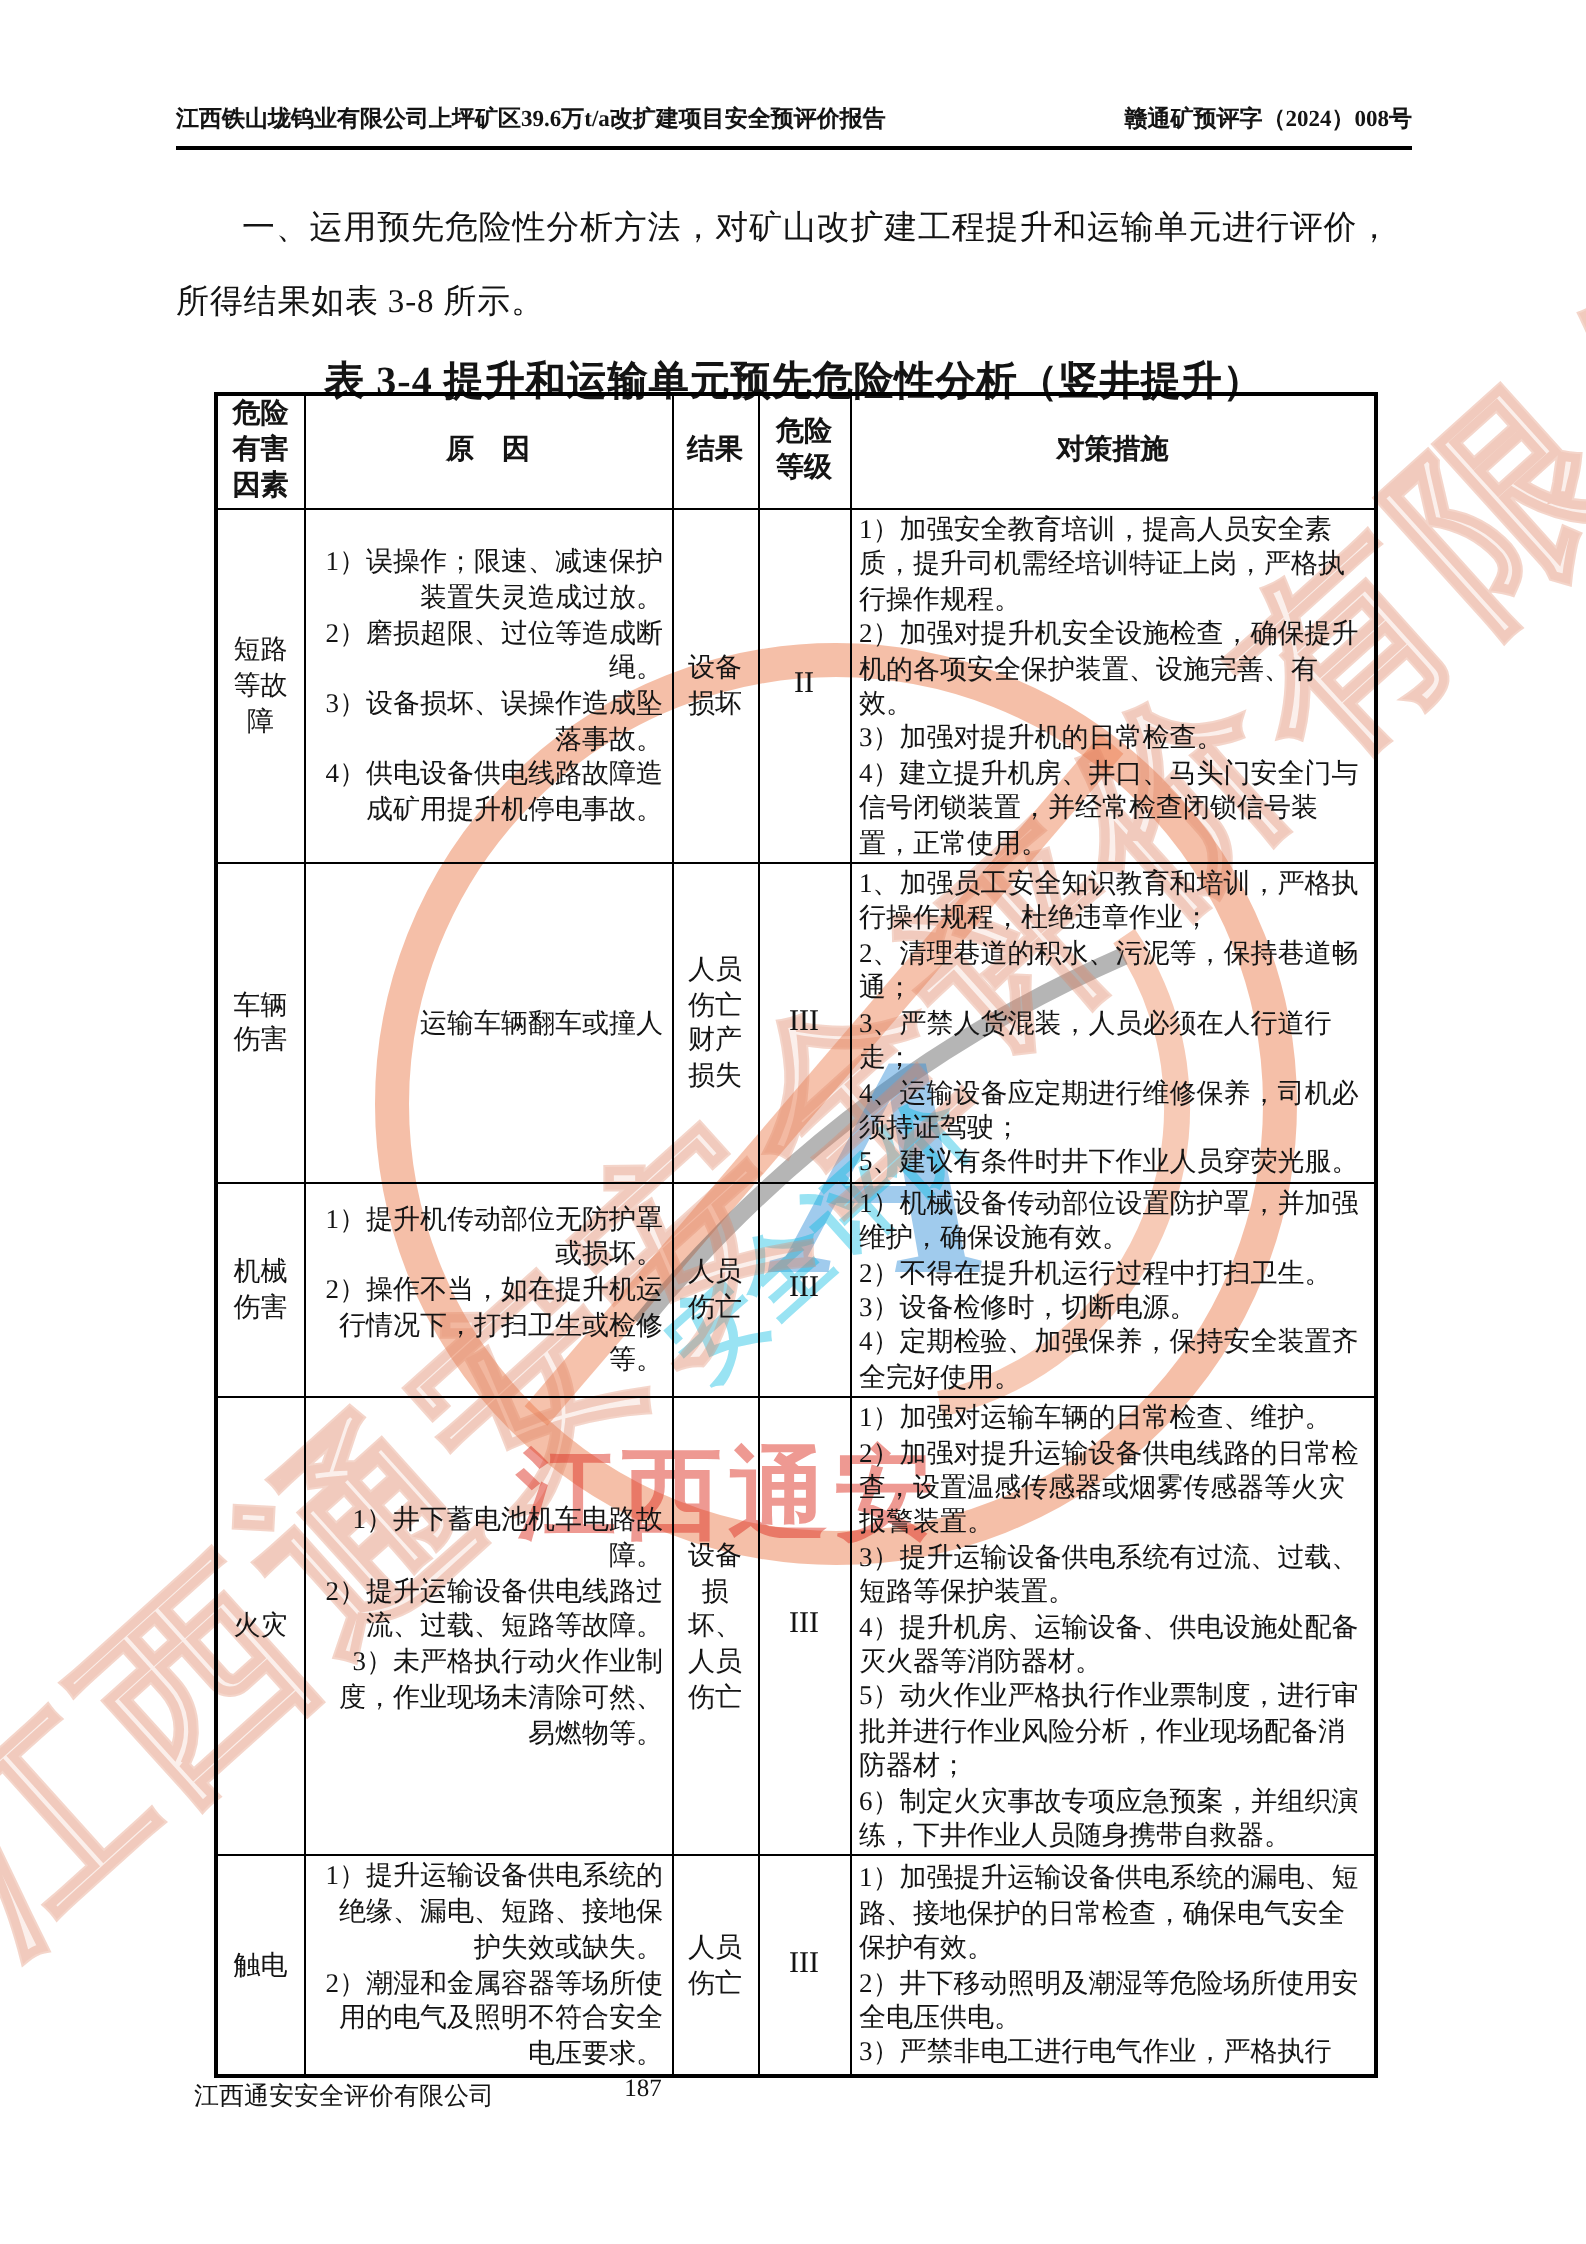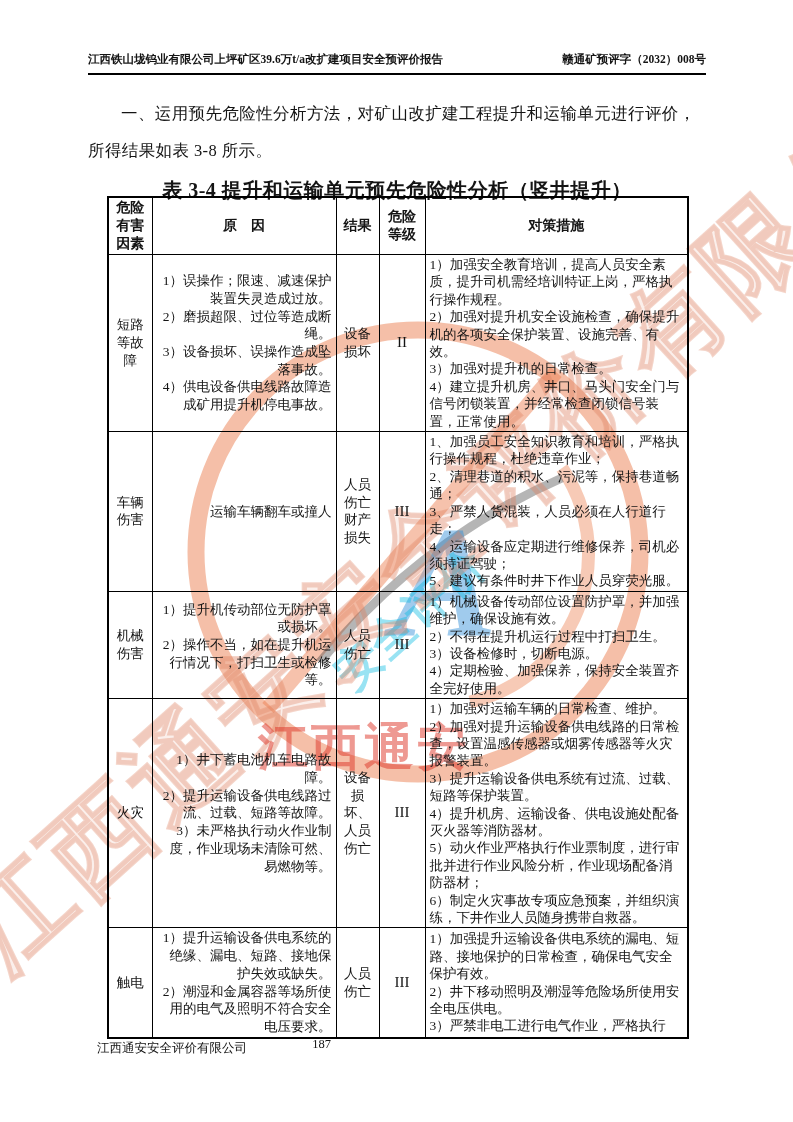--- a/index.html
+++ b/index.html
@@ -77,21 +77,21 @@
       <text x="352" y="692" font-size="46" font-weight="bold" fill="rgba(0,185,225,0.40)" transform="rotate(-42 352 692)">安全评价</text>
     </svg>
     <div class="wm-diag">江西通安安全评价有限公司</div>
     <div class="wm-red">江西通安</div>
   </div>
 
   <div class="content">
 
     <div class="doc-header">
       <span>江西铁山垅钨业有限公司上坪矿区39.6万t/a改扩建项目安全预评价报告</span>
-      <span>赣通矿预评字（2032）008号</span>
+      <span>赣通矿预评字（2024）008号</span>
     </div>
     <div class="doc-header-rule"></div>
 
     <div class="intro">一、运用预先危险性分析方法，对矿山改扩建工程提升和运输单元进行评价，所得结果如表 3-8 所示。</div>
 
     <div class="table-title">表 3-4 提升和运输单元预先危险性分析（竖井提升）</div>
 
     <table class="doc-table">
       <colgroup>
         <col style="width:44px">

